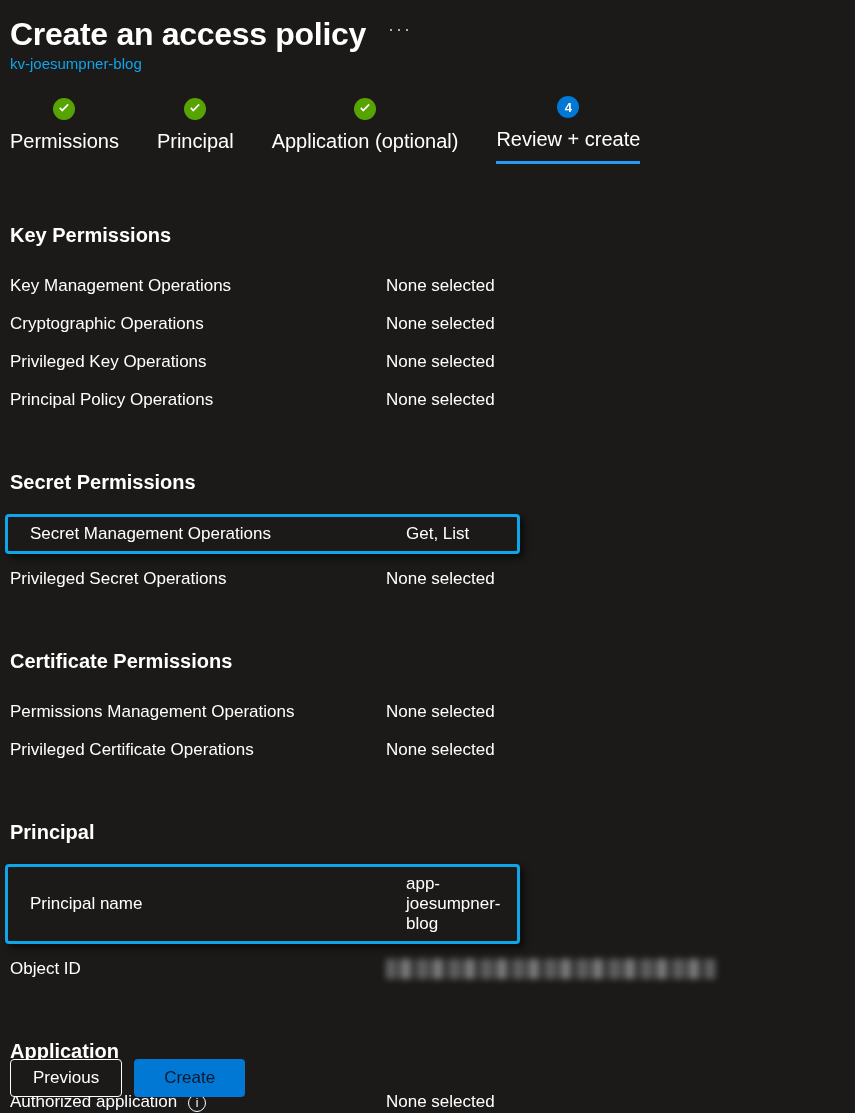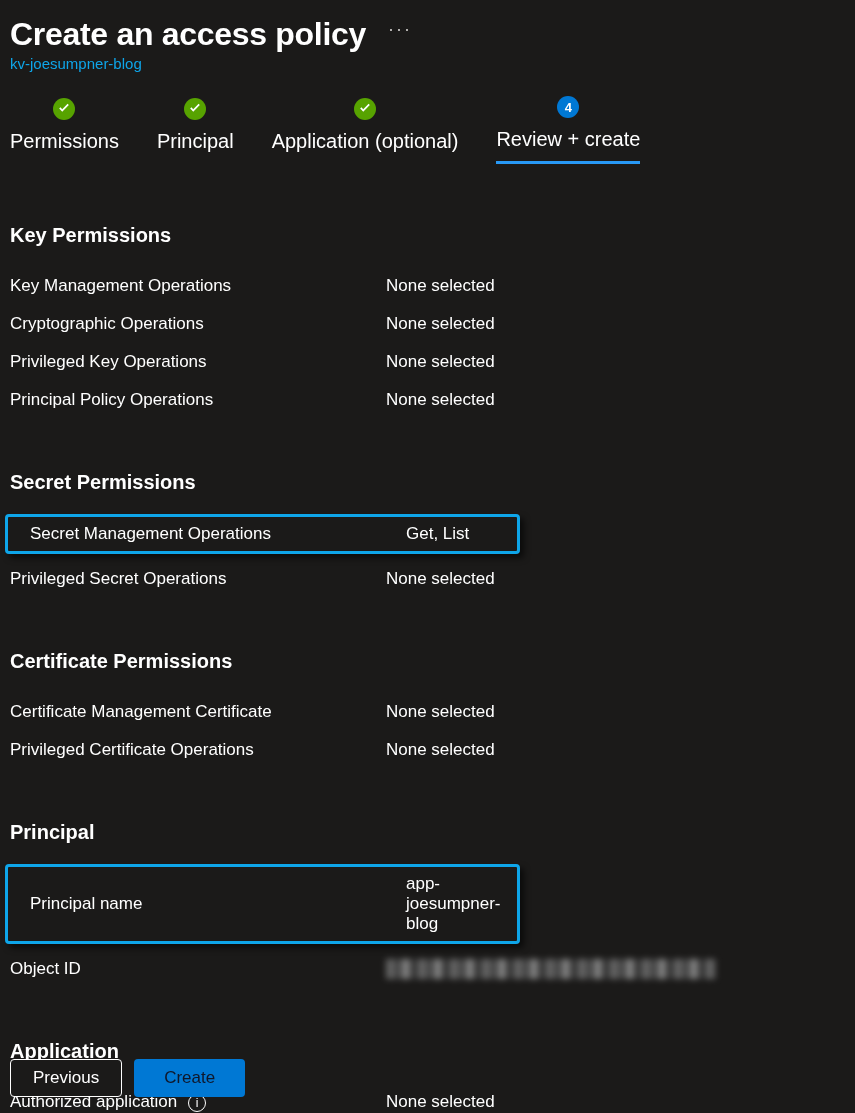--- a/index.html
+++ b/index.html
@@ -209,21 +209,21 @@
     <div class="kv-value">Get, List</div>
   </div>
 </div>
 <div class="kv-row" style="margin-top:6px">
   <div class="kv-label">Privileged Secret Operations</div>
   <div class="kv-value">None selected</div>
 </div>
 
 <div class="section-heading">Certificate Permissions</div>
 <div class="kv-row">
-  <div class="kv-label">Certificate Management Certificate</div>
+  <div class="kv-label">Permissions Management Operations</div>
   <div class="kv-value">None selected</div>
 </div>
 <div class="kv-row">
   <div class="kv-label">Privileged Certificate Operations</div>
   <div class="kv-value">None selected</div>
 </div>
 
 <div class="section-heading">Principal</div>
 <div class="highlight-box">
   <div class="kv-row">

